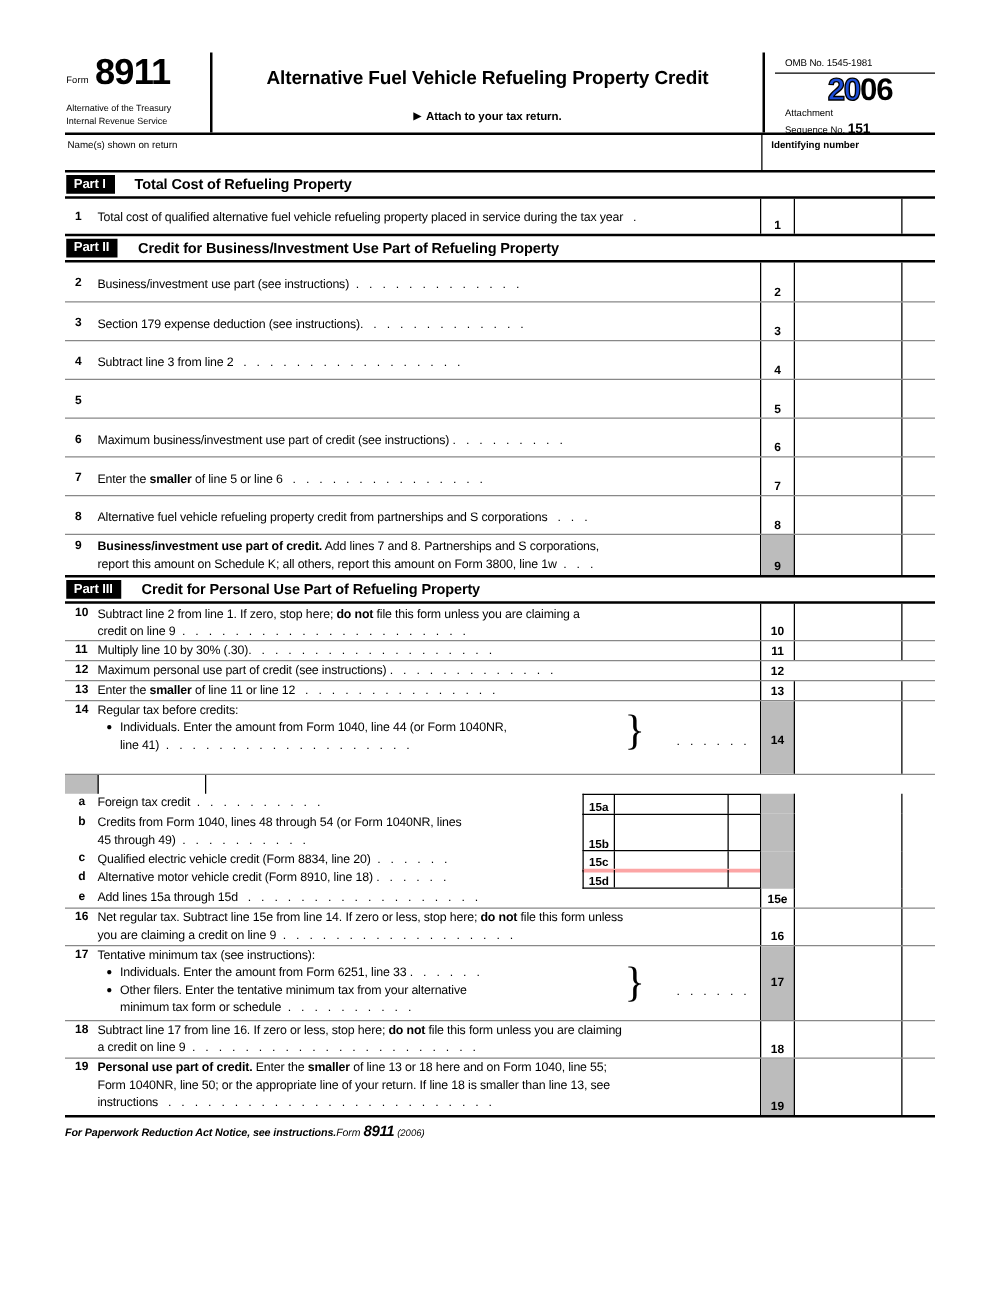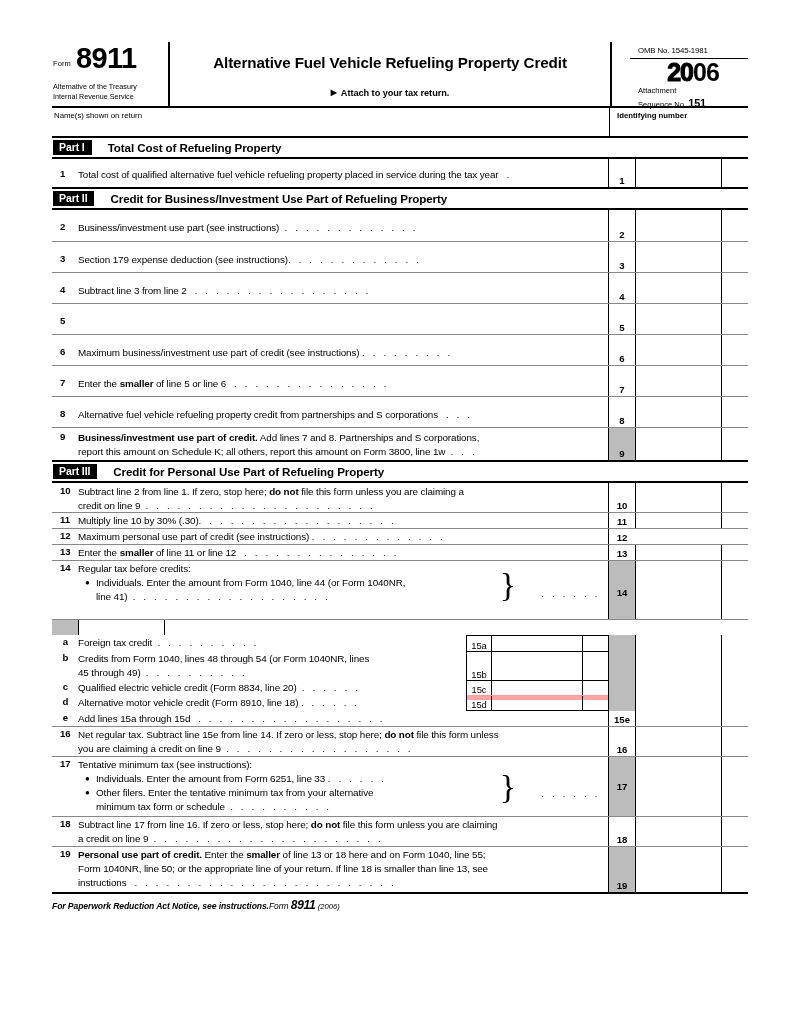--- a/index.html
+++ b/index.html
@@ -86,21 +86,21 @@
   .tri {
     font-size: 8px;
     position: relative;
     top: -1px;
     margin-right: 4px;
   }
   .hdr-right {
     width: 138px;
     border-left: 2px solid #000;
     box-sizing: border-box;
-    padding-left: 26px;
+    padding-left: 16px;
     position: relative;
   }
   .omb {
     font-size: 7.8px;
     padding-top: 4px;
     letter-spacing: -.1px;
   }
   .omb-rule {
     border-bottom: 1px solid #000;
     margin-top: 3px;
@@ -111,21 +111,21 @@
     margin-top: 1px;
     height: 25px;
   }
   .yr {
     font-size: 25px;
     font-weight: bold;
     letter-spacing: -1px;
     line-height: 25px;
   }
   .yr-hollow {
-    color: #000000;
+    color: #1d4ed8;
     -webkit-text-stroke: 1.1px #000;
     text-stroke: 1.1px #000;
   }
   .attach-seq {
     font-size: 7.6px;
     line-height: 1.32;
     margin-top: 1px;
   }
   .seq-no {
     font-size: 11px;
@@ -282,21 +282,21 @@
     display: flex;
     border-bottom: 1px solid #000;
     box-sizing: border-box;
   }
   .inset-row:last-child { border-bottom: none; }
   .ir-lbl {
     width: 25px;
     box-sizing: border-box;
     border-right: 1px solid #000;
     font-size: 9.4px;
-    font-weight: normal;
+    font-weight: bold;
     text-align: center;
     position: relative;
   }
   .ir-lbl .nn { position: absolute; bottom: 0px; left: 0; right: 0; }
   .ir-d {
     flex: 1;
     border-right: 1px solid #000;
     box-sizing: border-box;
   }
   .ir-c { width: 25px; box-sizing: border-box; }
@@ -644,21 +644,21 @@
         <div class="c-dollars"></div>
         <div class="c-cents"></div>
       </div>
 
       <div class="row nb" style="height:15px;">
         <div class="c-text">
           <div class="ln" style="padding-top:0px;">
             <span class="ln-no sub">c</span>
             <span class="ln-body"><span>Qualified electric vehicle credit (Form 8834, line 20)</span> &nbsp;<span class="dots">. . . . . .</span></span>
           </div>
-          <div class="inset" style="border-bottom:5px solid #fca5a5;">
+          <div class="inset" style="border-bottom:3px solid #fca5a5;">
             <div class="inset-row" style="height:14px; border-bottom:none;">
               <div class="ir-lbl">
                   <span class="nn">15c</span>
                 </div>
               <div class="ir-d"></div>
               <div class="ir-c"></div>
             </div>
           </div>
         </div>
         <div class="c-num shade"></div>

